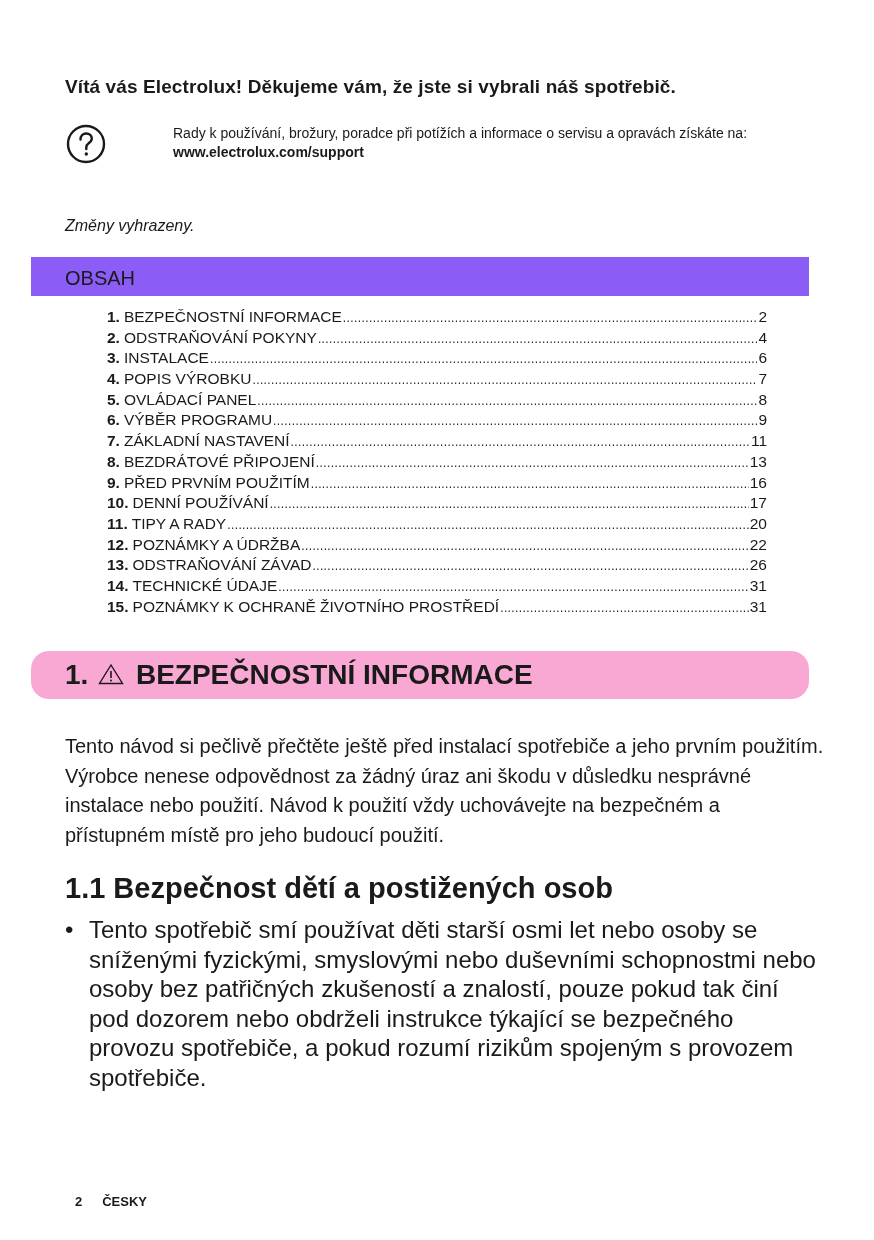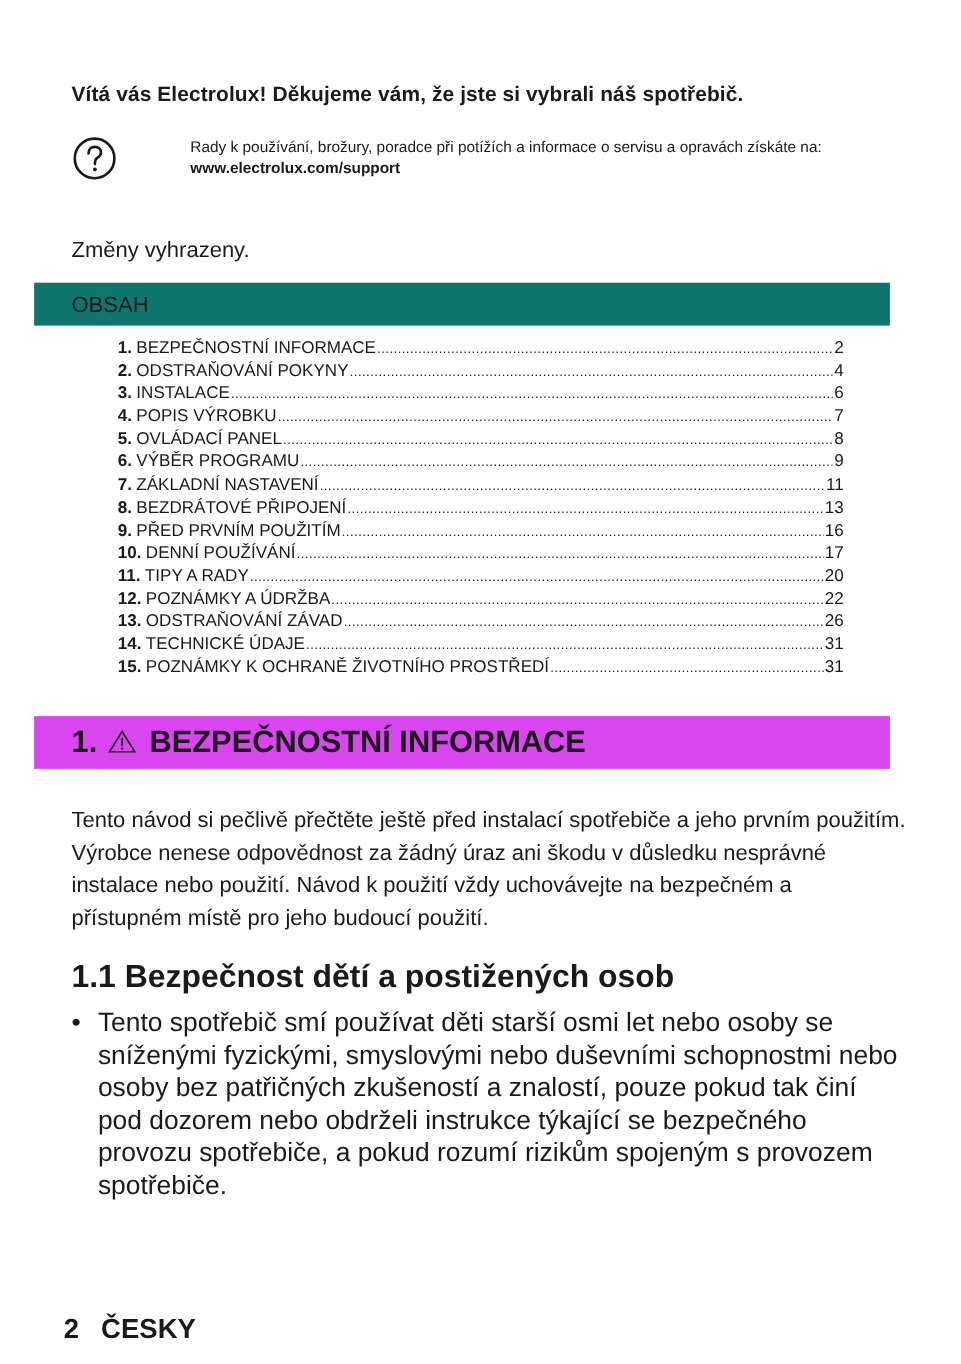--- a/index.html
+++ b/index.html
@@ -2,39 +2,39 @@
 <html><head>
 <meta charset="utf-8">
 <style>
   html, body { margin: 0; padding: 0; background: #ffffff; }
   body { width: 874px; height: 1240px; position: relative; overflow: hidden;
          font-family: "Liberation Sans", sans-serif; color: #1a1a1a; }
   .welcome { position: absolute; left: 65px; top: 76px; font-size: 19px; font-weight: bold; letter-spacing: 0.1px; }
   .help-icon { position: absolute; left: 66px; top: 124px; width: 40px; height: 40px; }
   .help-text { position: absolute; left: 173px; top: 124px; font-size: 14px; line-height: 19px; width: 620px; }
   .help-text .url { font-weight: bold; }
-  .changes { position: absolute; left: 65px; top: 217px; font-size: 20px; }
-  .toc-bar { position: absolute; left: 31px; top: 257px; width: 778px; height: 39px; background: #0f766e; }
+  .changes { position: absolute; left: 65px; top: 217px; font-size: 16px; font-style: italic; }
+  .toc-bar { position: absolute; left: 31px; top: 257px; width: 778px; height: 39px; background: #8b5cf6; }
   .toc-title { position: absolute; left: 34px; top: 10px; font-size: 20px; }
   .toc { position: absolute; left: 107px; top: 308px; width: 660px; font-size: 15.5px; }
   .toc-row { display: flex; align-items: baseline; height: 20.7px; white-space: nowrap; }
   .toc-num { font-weight: bold; margin-right: 4px; }
   .toc-label { }
   .toc-dots { flex: 1; overflow: hidden; margin: 0 1px; }
   .toc-dots::before { content: "........................................................................................................................................................................................................................"; letter-spacing: 0.4px; font-size: 12px; }
   .toc-page { }
-  .sec-bar { position: absolute; left: 31px; top: 651px; width: 778px; height: 48px; background: #d946ef; }
+  .sec-bar { position: absolute; left: 31px; top: 651px; width: 778px; height: 48px; background: #f9a8d4; border-radius: 18px; }
   .sec-title { position: absolute; left: 34px; top: 8px; font-size: 28px; font-weight: bold; white-space: nowrap; }
   .warn-icon { display: inline-block; width: 26px; height: 22px; vertical-align: -1px; margin: 0 4px 0 2px; }
   .intro { position: absolute; left: 65px; top: 732px; width: 760px; font-size: 20px; line-height: 29.5px; }
   .subhead { position: absolute; left: 65px; top: 872px; font-size: 29px; font-weight: bold; }
   .bullet-list { position: absolute; left: 65px; top: 915px; width: 760px; font-size: 24px; line-height: 29.5px; }
   .bullet-item { display: flex; }
   .bullet-dot { width: 24px; flex: none; }
-  .footer { position: absolute; left: 58px; top: 1194px; font-size: 25px; font-weight: bold; }
+  .footer { position: absolute; left: 75px; top: 1194px; font-size: 13px; font-weight: bold; }
   .footer .lang { margin-left: 20px; }
 </style>
 </head>
 <body>
 
 <div class="welcome">Vítá vás Electrolux! Děkujeme vám, že jste si vybrali náš spotřebič.</div>
 
 <svg class="help-icon" viewBox="0 0 40 40">
   <circle cx="20" cy="20" r="18" fill="none" stroke="#1a1a1a" stroke-width="2.4"></circle>
   <path d="M14.5 15.5 C14.5 11.5 17 9.5 20.2 9.5 C23.5 9.5 25.8 11.7 25.8 14.6 C25.8 17.3 24 18.4 22.4 19.5 C21 20.5 20.3 21.4 20.3 23.5 L20.3 25" fill="none" stroke="#1a1a1a" stroke-width="2.4" stroke-linecap="round"></path>

